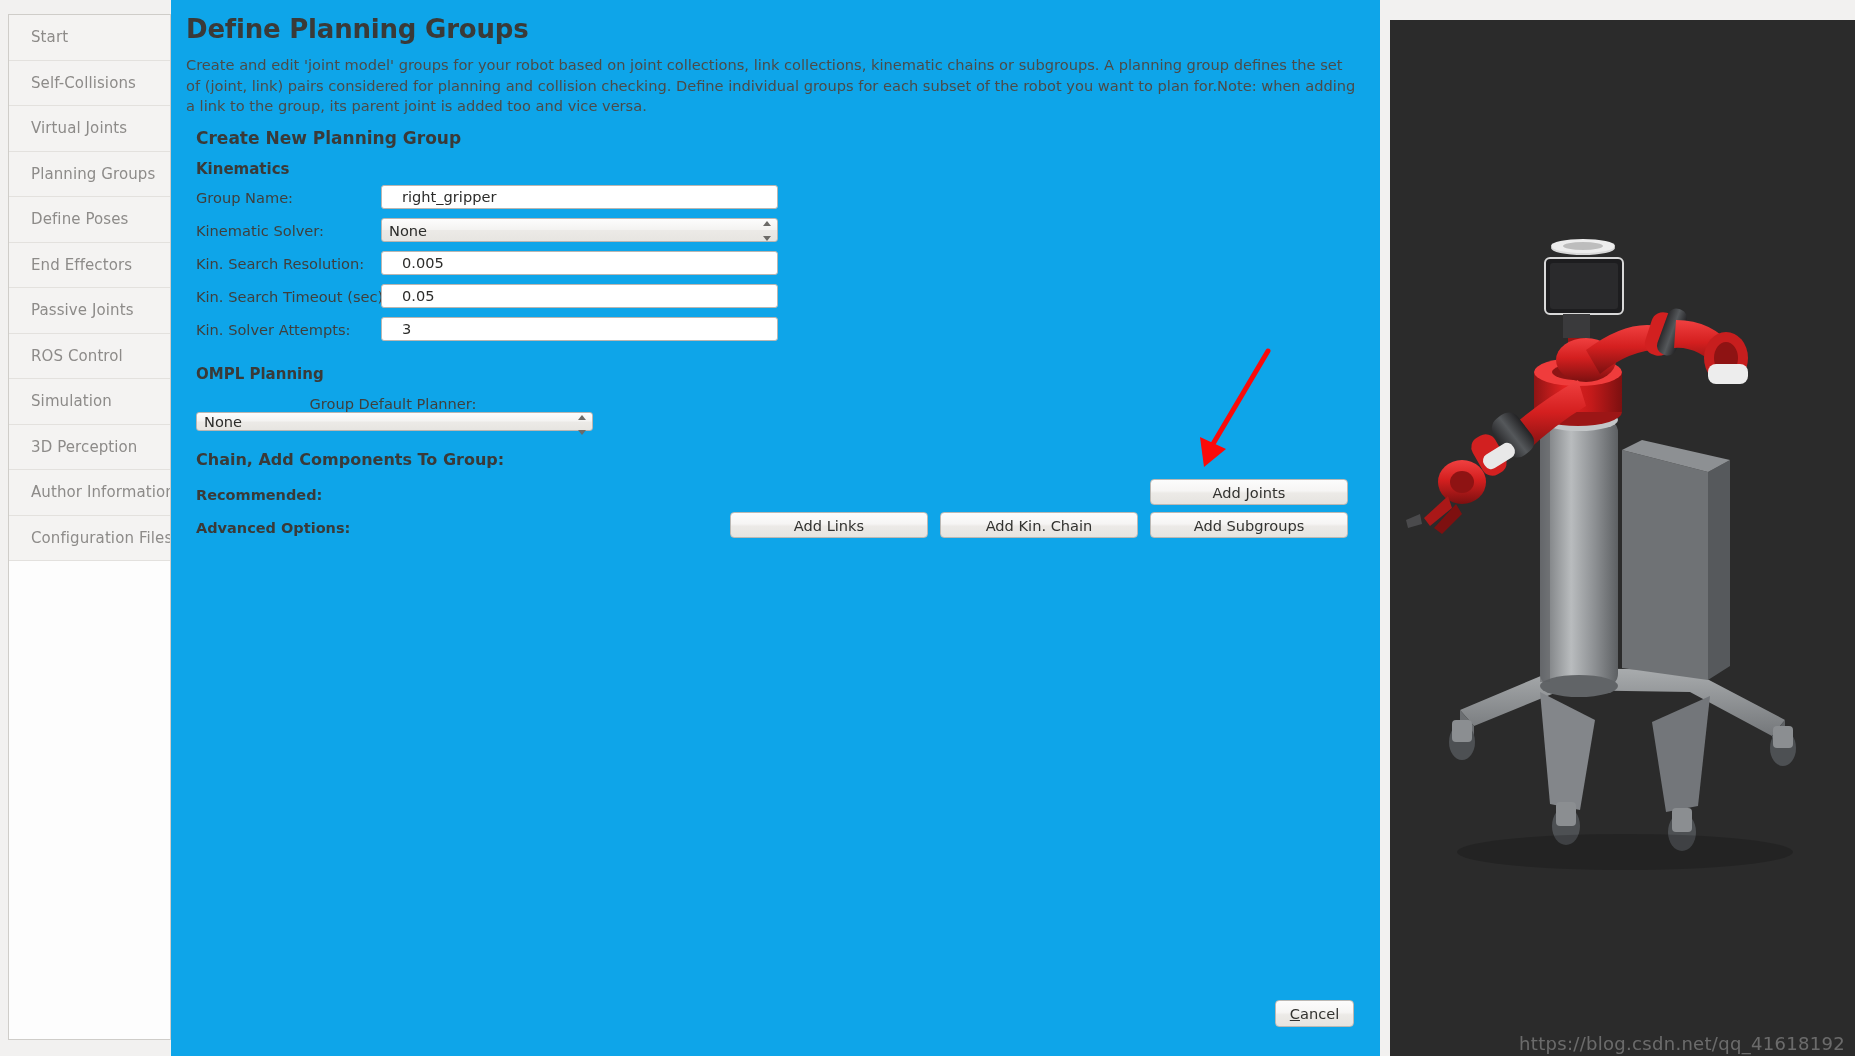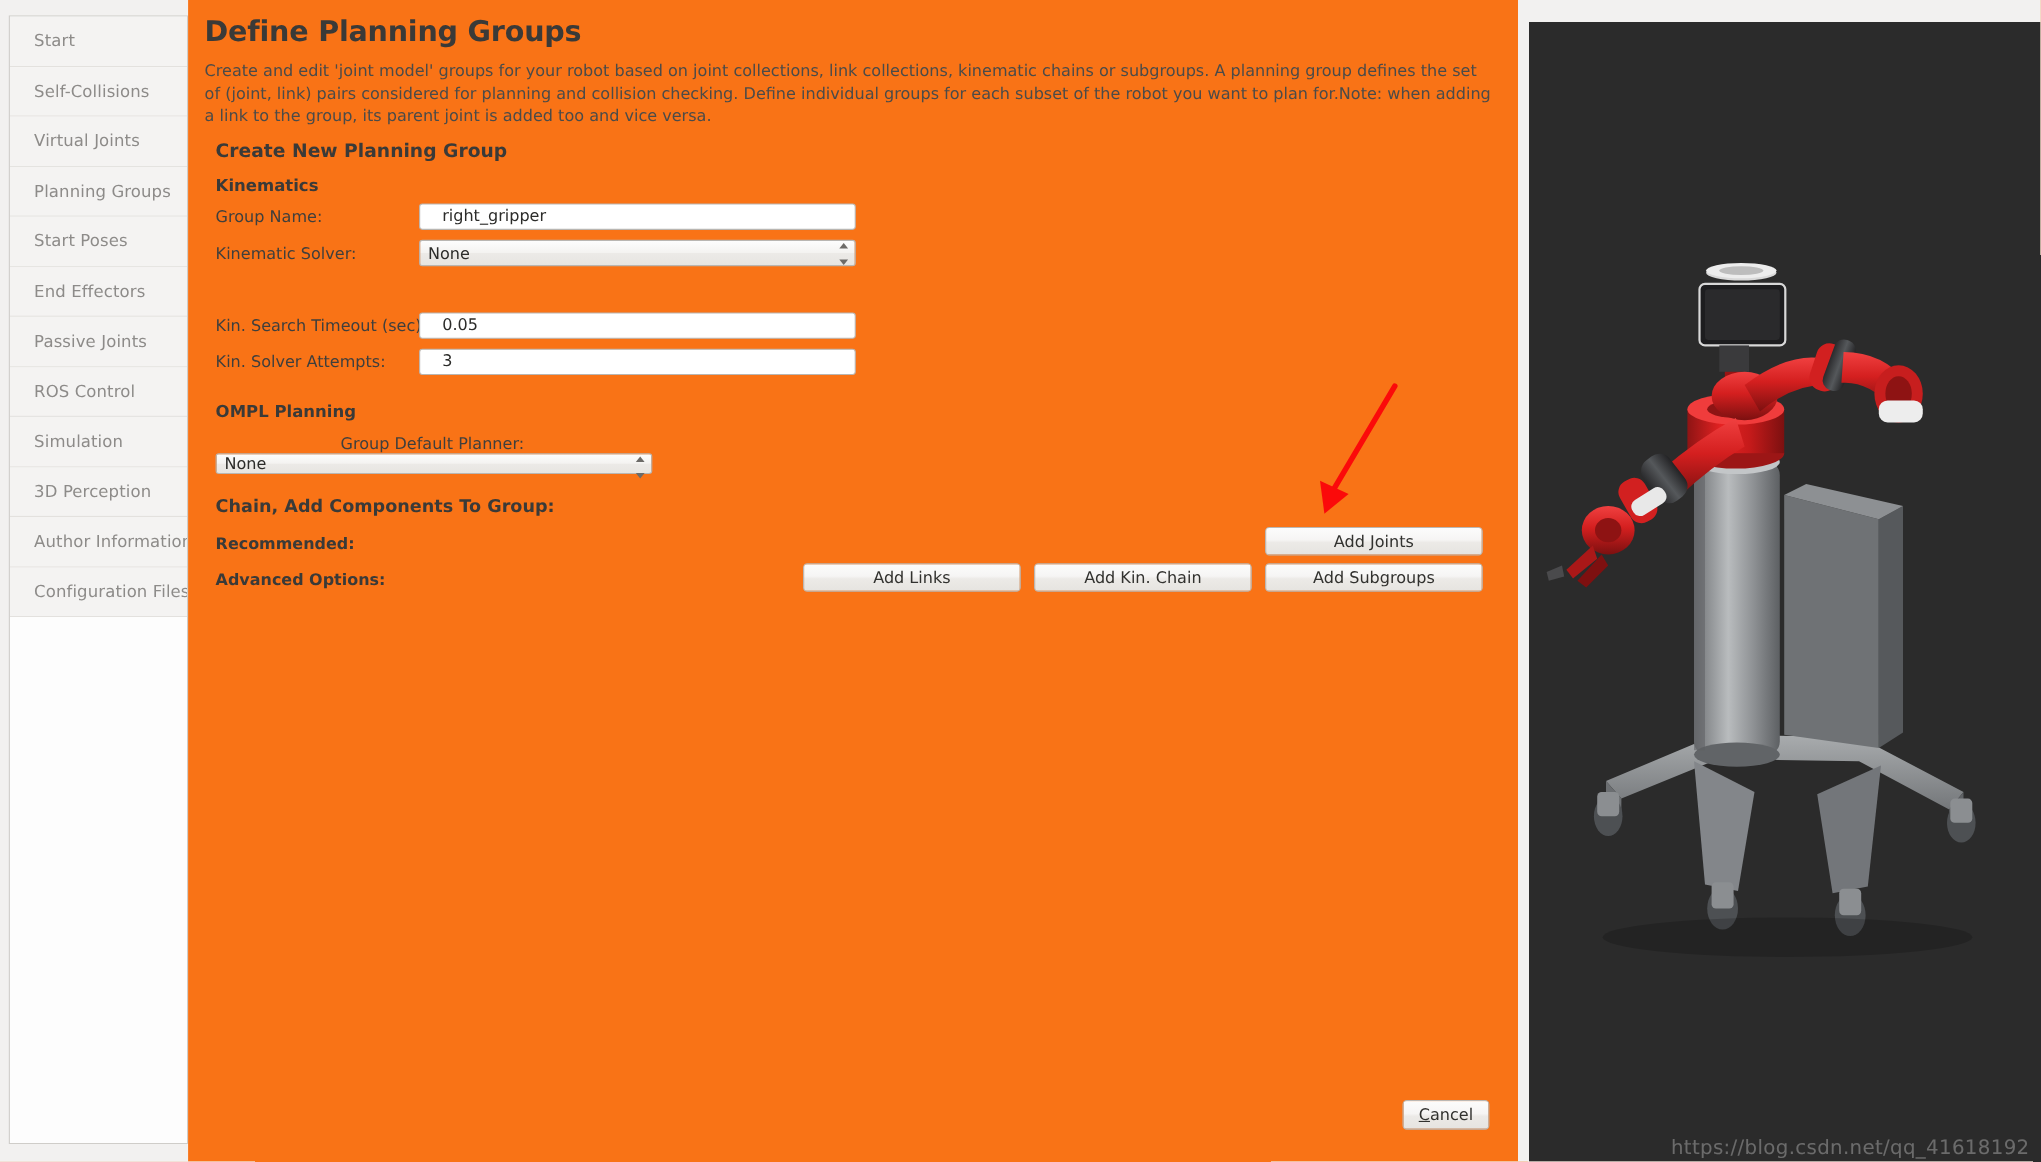--- a/index.html
+++ b/index.html
@@ -41,21 +41,21 @@
   .nav-filler {
     background: #fdfdfd;
     height: 100%;
   }
 
   
   #main {
     position: absolute;
     left: 171px; top: 0;
     width: 1218px; height: 1056px;
-    background: #f97316;
+    background: #0ea5e9;
     overflow: hidden;
   }
   #page-title {
     position: absolute;
     left: 15px; top: 14px;
     font-size: 26px;
     font-weight: bold;
     color: #3a3a38;
     letter-spacing: -0.2px;
   }
@@ -210,21 +210,21 @@
     <div class="nav-item">
         <span>Self-Collisions</span>
       </div>
     <div class="nav-item">
         <span>Virtual Joints</span>
       </div>
     <div class="nav-item">
         <span>Planning Groups</span>
       </div>
     <div class="nav-item">
-        <span>Start Poses</span>
+        <span>Define Poses</span>
       </div>
     <div class="nav-item">
         <span>End Effectors</span>
       </div>
     <div class="nav-item">
         <span>Passive Joints</span>
       </div>
     <div class="nav-item">
         <span>ROS Control</span>
       </div>
@@ -260,20 +260,24 @@
       <span class="field-label">Kinematic Solver:</span>
       <div class="combo" style="width:397px;">
         <span>None</span>
         <span class="combo-arrows">
           <i class="arw-up"></i>
             <i class="arw-dn"></i>
         </span>
       </div>
     </div>
 
+    <div class="field-row" style="top:251px;">
+      <span class="field-label">Kin. Search Resolution:</span>
+      <div class="text-input">0.005</div>
+    </div>
 
     <div class="field-row" style="top:284px;">
       <span class="field-label">Kin. Search Timeout (sec):</span>
       <div class="text-input">0.05</div>
     </div>
 
     <div class="field-row" style="top:317px;">
       <span class="field-label">Kin. Solver Attempts:</span>
       <div class="text-input">3</div>
     </div>

